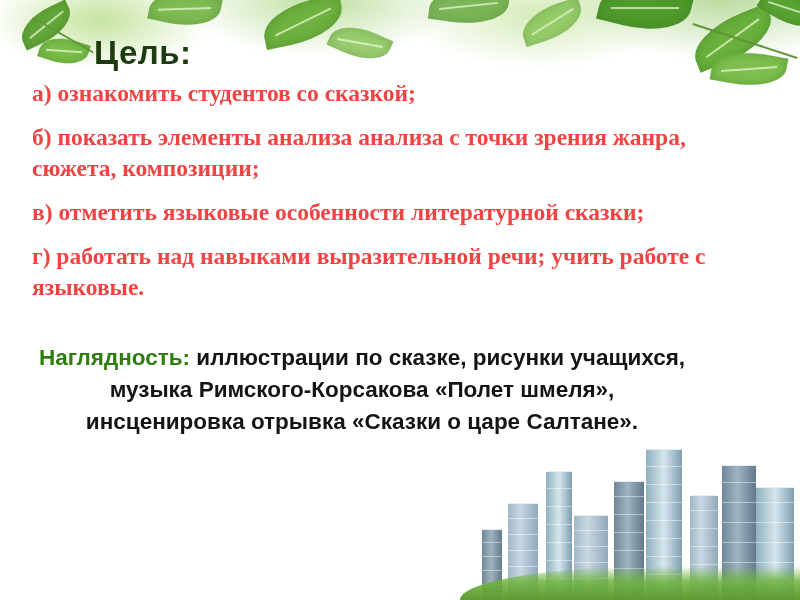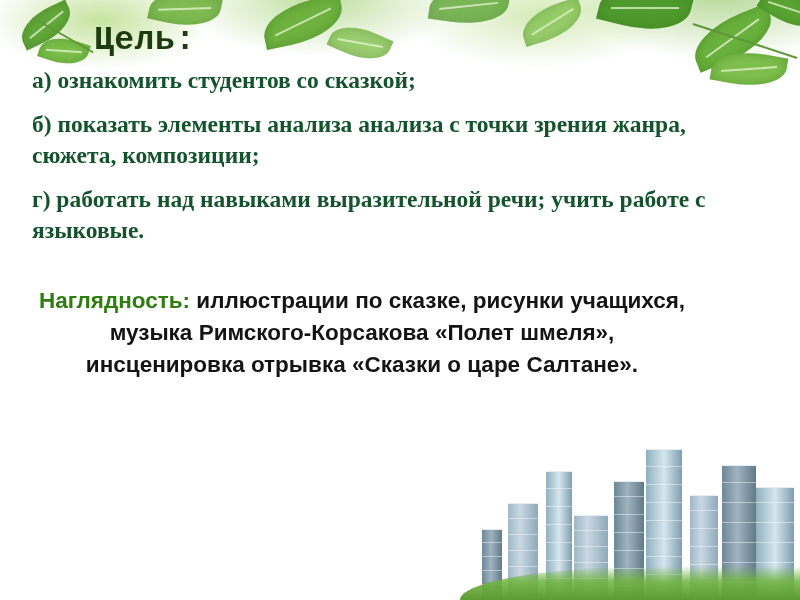--- a/index.html
+++ b/index.html
@@ -108,32 +108,32 @@
   }
 
   
   .content {
     position: absolute;
     left: 32px;
     top: 22px;
     width: 730px;
   }
   .title {
-    font-family: Liberation Mono, monospace;
+    font-family: Liberation Sans, sans-serif;
     font-size: 33px;
     font-weight: bold;
     color: #1d3b0f;
-    margin: 0 0 6px 62px;
+    margin: 12px 0 6px 62px;
     letter-spacing: 0.5px;
   }
   .para {
     font-family: "Liberation Serif", serif;
     font-size: 23.5px;
     line-height: 1.32;
-    color: #14532d;
+    color: #ef4444;
     margin: 4px 0 13px 0;
     font-weight: bold;
   }
   .para.wide {
     width: 700px;
   }
   .spacer {
     height: 26px;
   }
   .lead {
@@ -246,20 +246,21 @@
         <i style="top:94px"></i>
       </div>
     <div class="grass"></div>
   </div>
 
   <div class="content">
     <h1 class="title">Цель:</h1>
 
     <p class="para">а) ознакомить студентов со сказкой;</p>
     <p class="para wide">б) показать элементы анализа анализа с точки зрения жанра, сюжета, композиции;</p>
+    <p class="para wide">в) отметить языковые особенности литературной сказки;</p>
     <p class="para wide">г) работать над навыками выразительной речи; учить работе с языковые.</p>
 
     <div class="spacer"></div>
 
     <p class="visual-block"><span class="lead">Наглядность:</span><span> иллюстрации по сказке, рисунки учащихся, музыка Римского-Корсакова «Полет шмеля», инсценировка отрывка «Сказки о царе Салтане».</span></p>
   </div>
 
 </div>
 
 </body></html>

